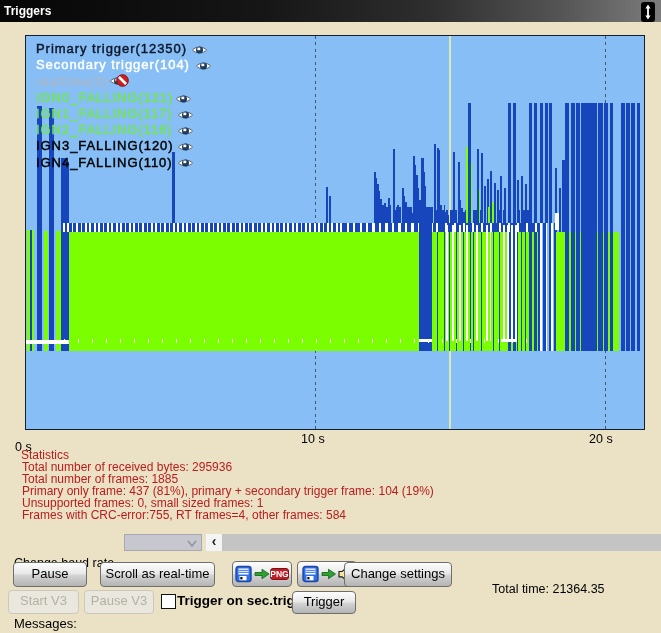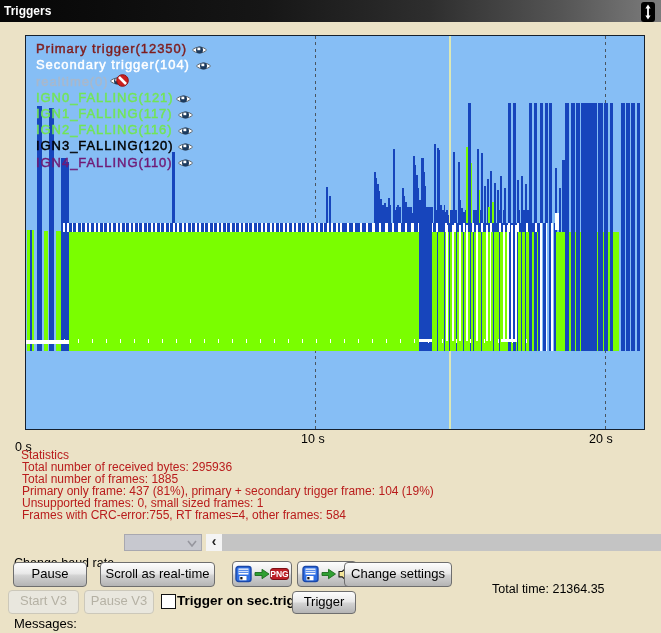--- a/index.html
+++ b/index.html
@@ -170,28 +170,28 @@
       <div class="abs gbar" style="left: 531.5px; top: 195.5px; width: 2px; height: 119.5px;"></div>
       <div class="abs gbar" style="left: 540.5px; top: 195.5px; width: 3px; height: 119.5px;"></div>
       <div class="abs gbar" style="left: 588px; top: 195.5px; width: 4.5px; height: 119.5px;"></div>
       <div class="abs " style="left: 539px; top: 67px; width: 48px; height: 248px; background: repeating-linear-gradient(to right, rgb(23, 69, 188) 0px, rgb(23, 69, 188) 4px, rgba(0, 0, 0, 0) 4px, rgba(0, 0, 0, 0) 5.6px);"></div>
       <div class="abs bar" style="left: 555px; top: 67px; width: 14px; height: 248px;"></div>
       <div class="abs bar" style="left: 571.5px; top: 67px; width: 5px; height: 248px;"></div>
       <div class="abs " style="left: 595px; top: 67px; width: 19.5px; height: 248px; background: repeating-linear-gradient(to right, rgb(23, 69, 188) 0px, rgb(23, 69, 188) 3.6px, rgba(0, 0, 0, 0) 3.6px, rgba(0, 0, 0, 0) 5.2px);"></div>
       <div class="abs " style="left: 38px; top: 303px; width: 466px; height: 4px; background: repeating-linear-gradient(to right, rgb(255, 255, 255) 0px, rgb(255, 255, 255) 1.5px, rgba(0, 0, 0, 0) 1.5px, rgba(0, 0, 0, 0) 14px);"></div>
     </div>
 
-  <div class="abs leg" style="left:10px;top:5.1px;color:#7f1d1d;">Primary trigger(12350)</div>
+  <div class="abs leg" style="left:10px;top:5.1px;color:#0f172a;">Primary trigger(12350)</div>
   <div class="abs leg" style="left:10px;top:21.3px;color:#ffffff;">Secondary trigger(104)</div>
   <div class="abs leg" style="left:10px;top:37.5px;color:#a8b8cc;">realtime(0)</div>
   <div class="abs leg" style="left:10px;top:53.7px;color:#72e556;">IGN0_FALLING(121)</div>
   <div class="abs leg" style="left:10px;top:69.9px;color:#72e556;">IGN1_FALLING(117)</div>
   <div class="abs leg" style="left:10px;top:86.1px;color:#72e556;">IGN2_FALLING(116)</div>
   <div class="abs leg" style="left:10px;top:102.3px;color:#000000;">IGN3_FALLING(120)</div>
-  <div class="abs leg" style="left:10px;top:118.5px;color:#701a75;">IGN4_FALLING(110)</div>
+  <div class="abs leg" style="left:10px;top:118.5px;color:#000000;">IGN4_FALLING(110)</div>
 <div class="eye" style="left: 166px; top: 5px;"><svg width="15" height="10" viewBox="0 0 15 10">
         <path d="M0.5 5 C3.5 1.2 11.5 1.2 14.5 5 C11.5 8.8 3.5 8.8 0.5 5 Z" fill="#fff" stroke="#555" stroke-width="0.9"></path>
         <circle cx="7.5" cy="5" r="3.5" fill="#1b3a5e"></circle>
         <rect x="5.4" y="2.6" width="2.9" height="2.6" fill="#fff"></rect>
       </svg></div>
     <div class="eye" style="left: 170px; top: 21.2px;"><svg width="15" height="10" viewBox="0 0 15 10">
         <path d="M0.5 5 C3.5 1.2 11.5 1.2 14.5 5 C11.5 8.8 3.5 8.8 0.5 5 Z" fill="#fff" stroke="#555" stroke-width="0.9"></path>
         <circle cx="7.5" cy="5" r="3.5" fill="#1b3a5e"></circle>
         <rect x="5.4" y="2.6" width="2.9" height="2.6" fill="#fff"></rect>
       </svg></div>

